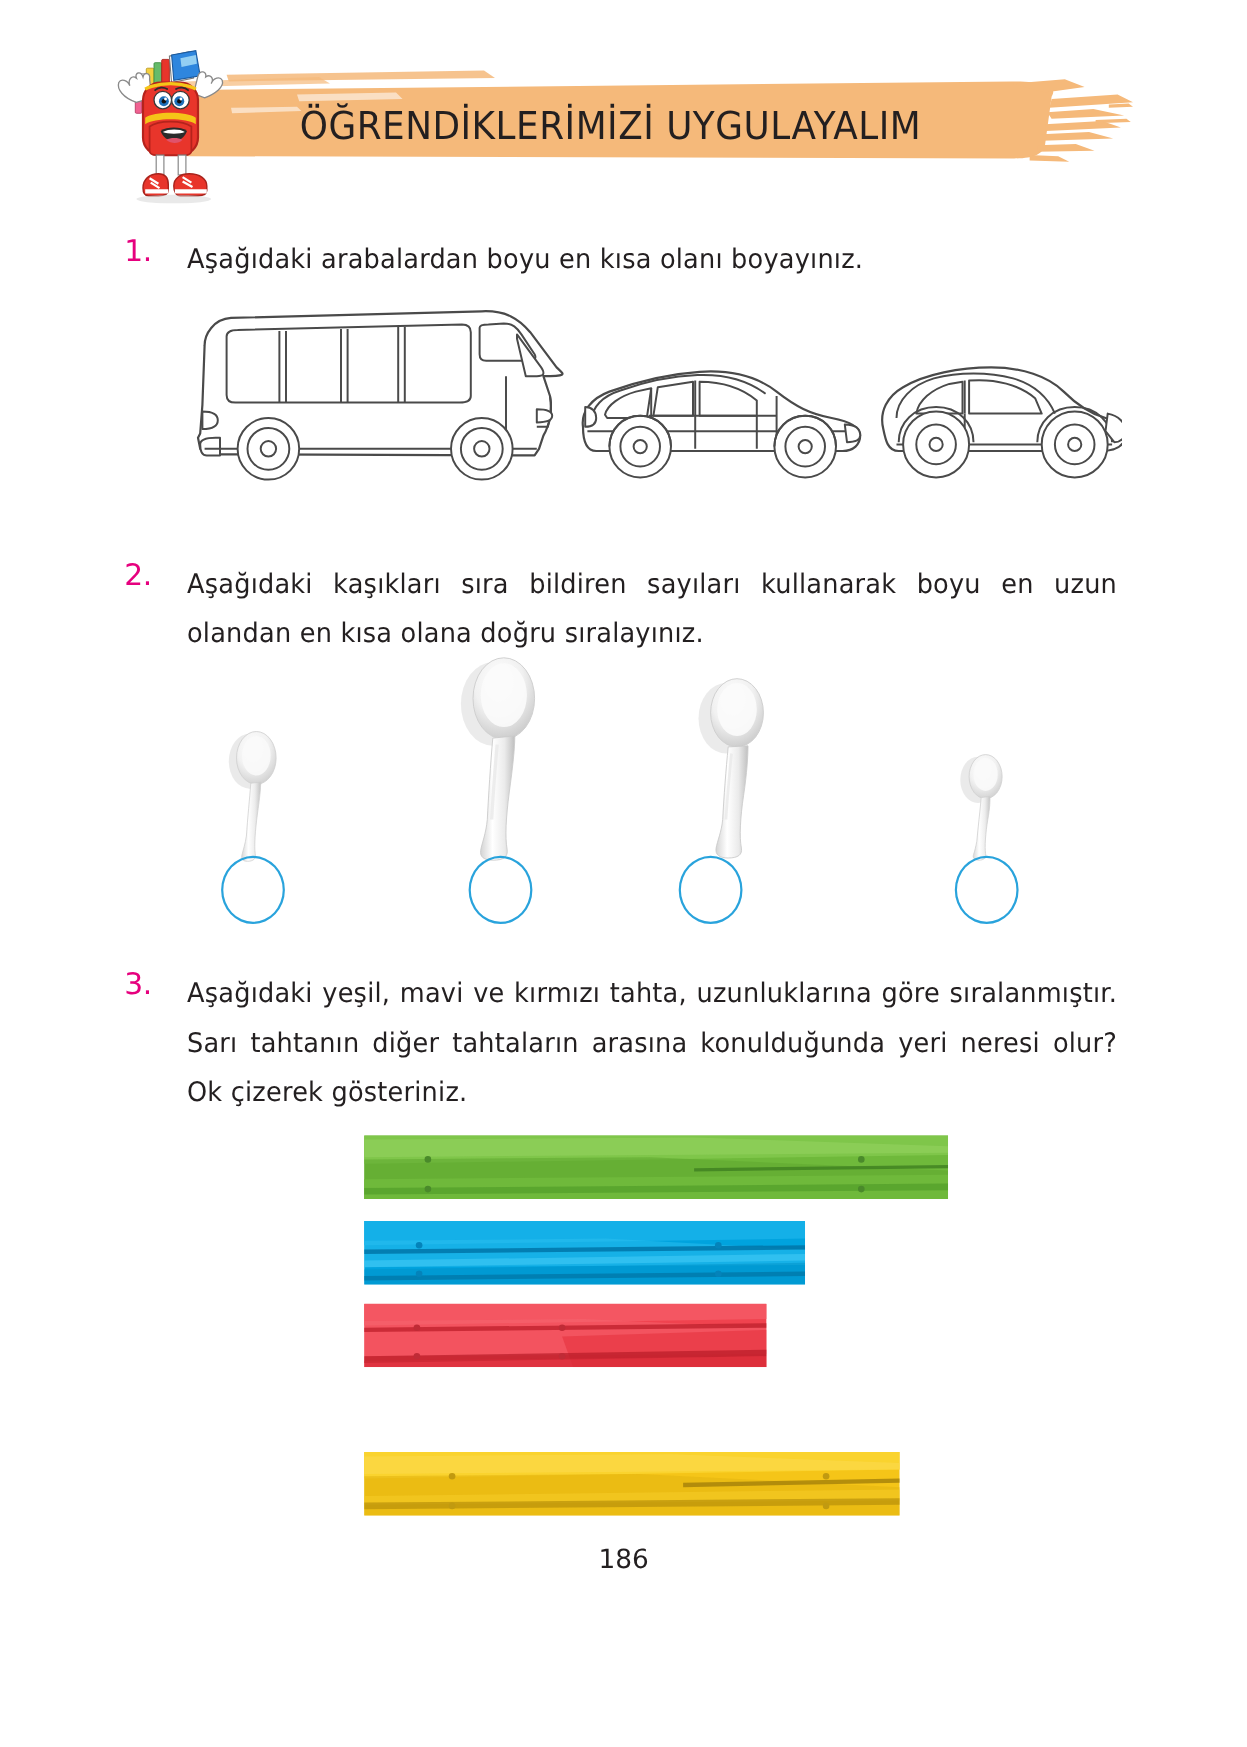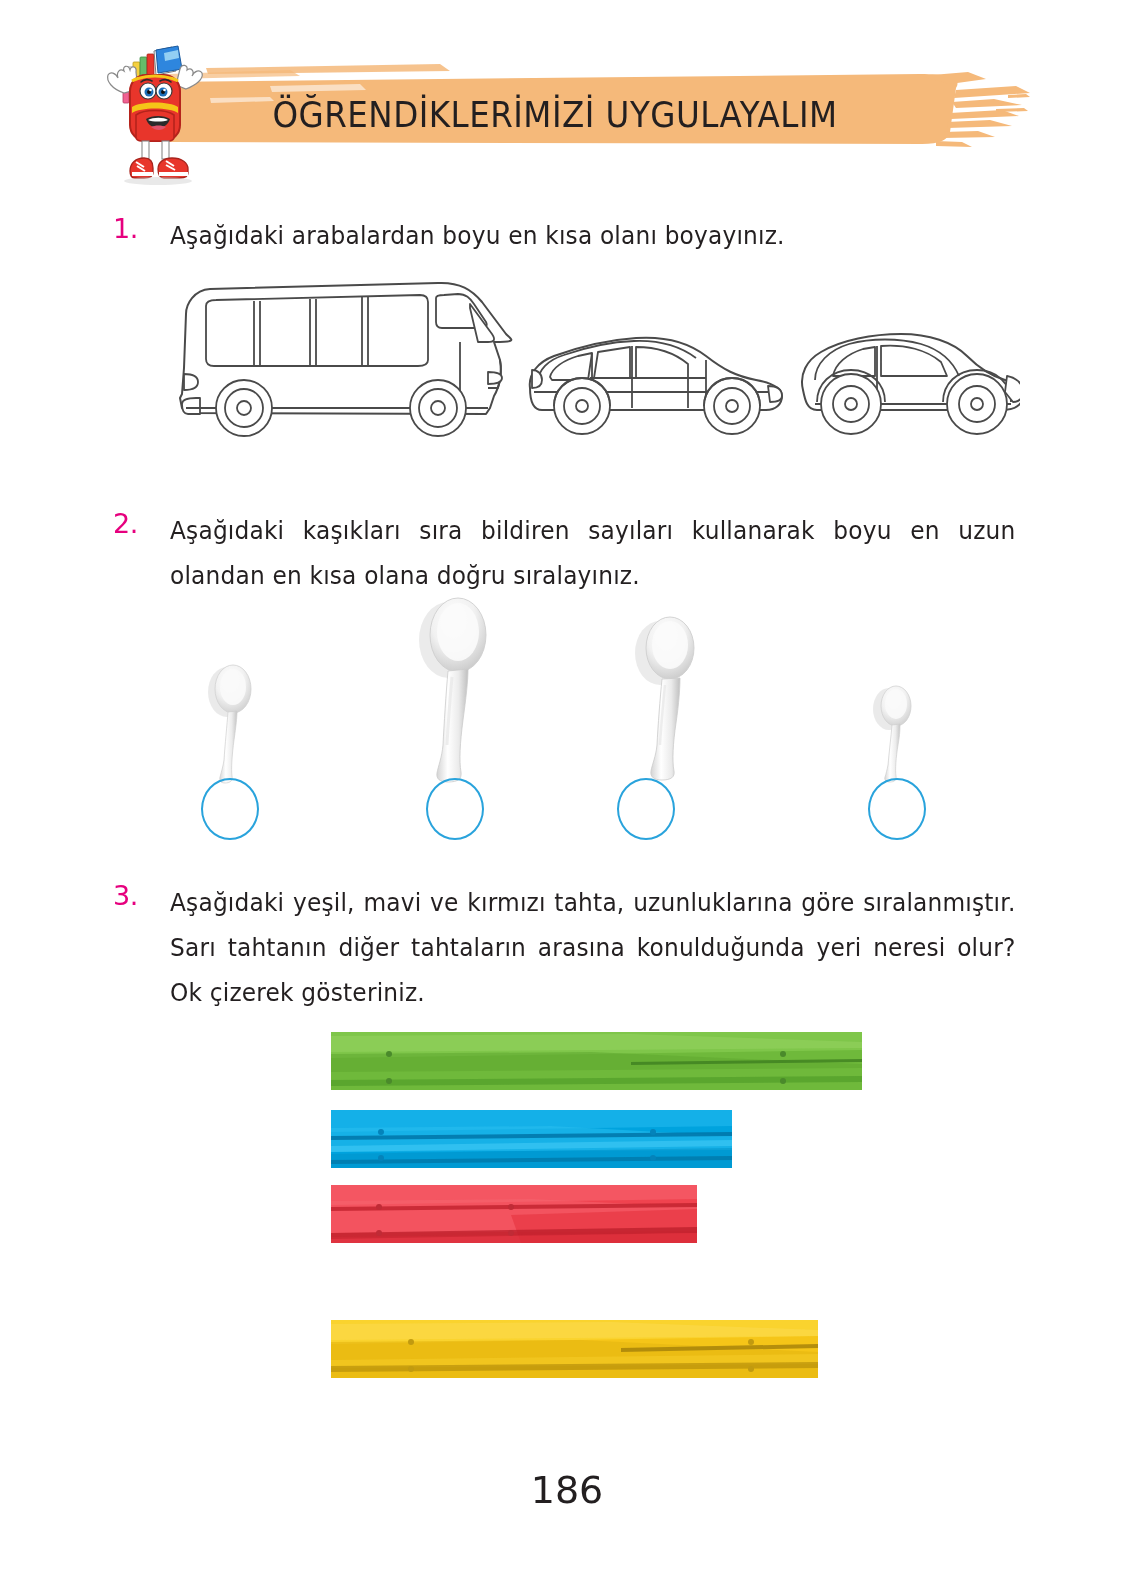--- a/index.html
+++ b/index.html
@@ -116,25 +116,25 @@
     position: absolute;
     left: 331px;
     height: 58px;
     overflow: hidden;
   }
 
   
   #page-number {
     position: absolute;
     left: 0;
-    top: 1468px;
+    top: 1403px;
     width: 1134px;
     text-align: center;
     font-family: "DejaVu Sans", sans-serif;
-    font-size: 38px;
+    font-size: 24px;
     color: #231f20;
   }
 </style>
 </head>
 <body>
 
 <div id="header">
 
   <svg id="banner-svg" width="880" height="90" viewBox="0 0 880 90">
     <g fill="#F5B97A">

